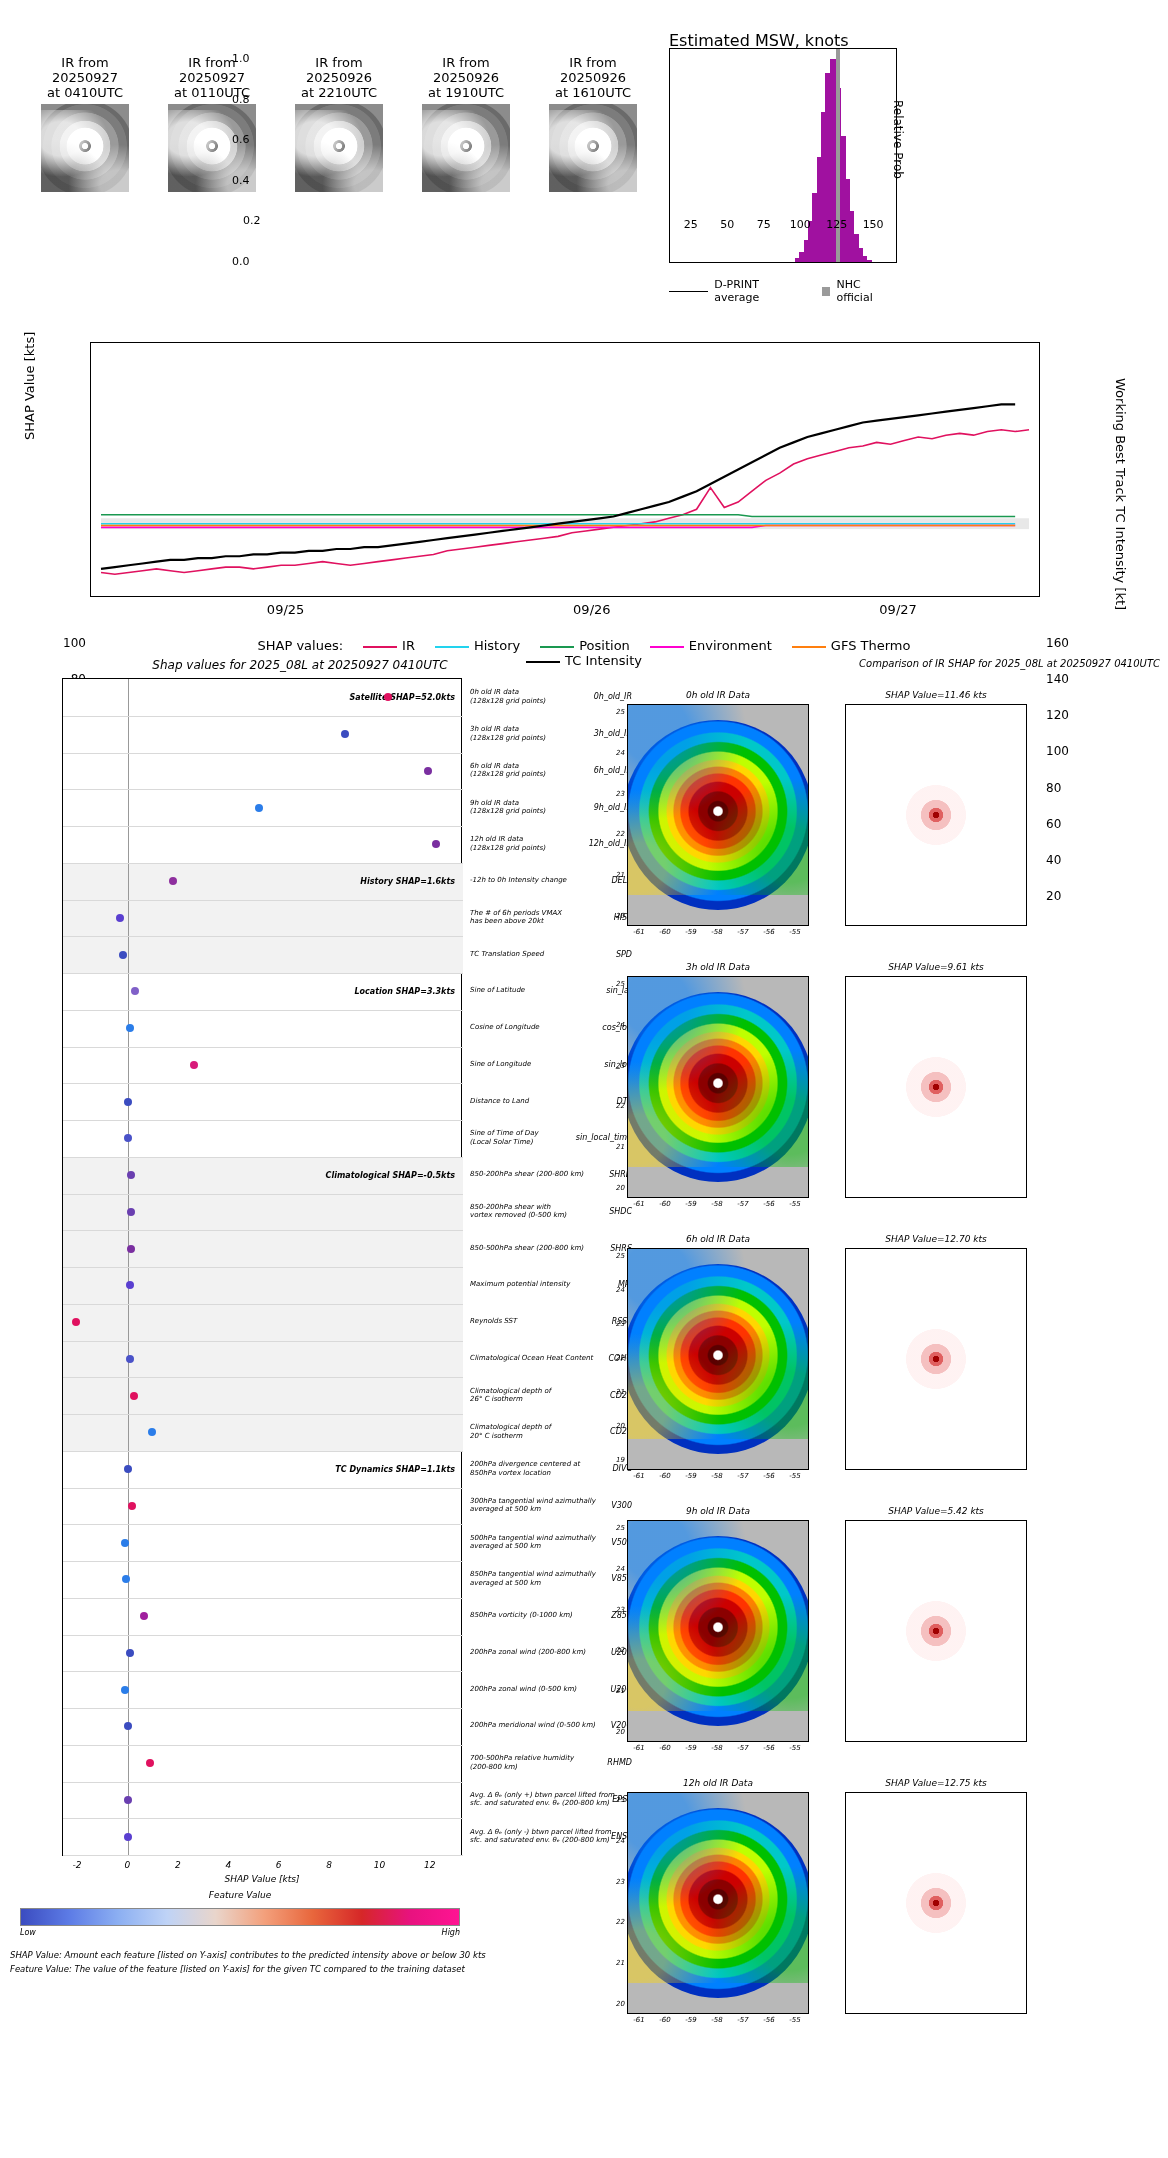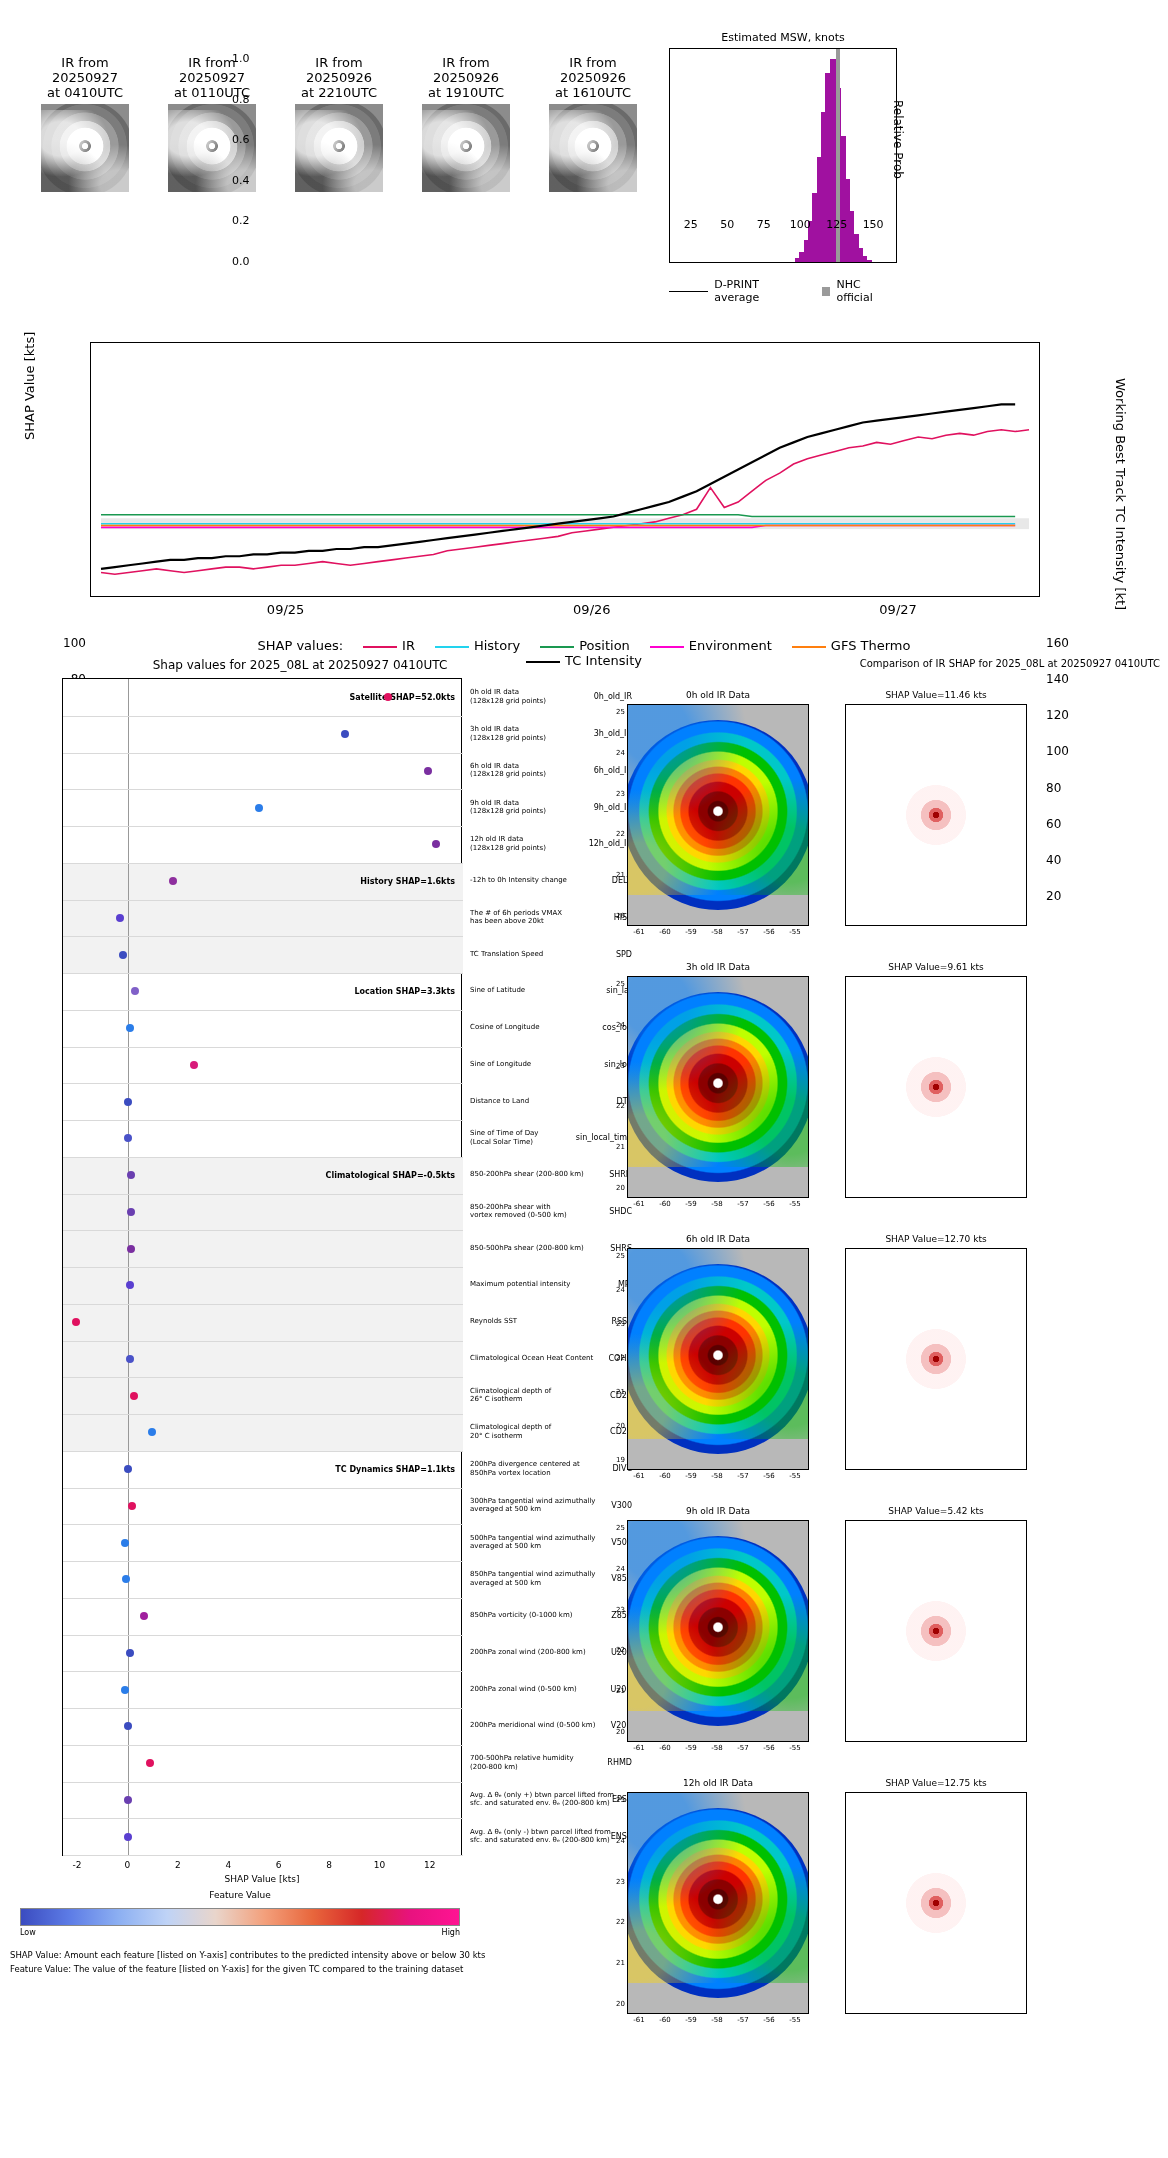--- a/index.html
+++ b/index.html
@@ -29,21 +29,21 @@
   .ir-img .band1 {
      position:absolute; left:-16px; top:6px; width:120px; height:96px;
      background:
        radial-gradient(ellipse at 30% 30%, rgba(255,255,255,.75) 0 18%, rgba(255,255,255,0) 40%),
        radial-gradient(ellipse at 78% 78%, rgba(255,255,255,.55) 0 14%, rgba(255,255,255,0) 38%),
        radial-gradient(ellipse at 20% 80%, rgba(60,60,60,.55) 0 16%, rgba(0,0,0,0) 44%);
   }
 
   
   #hist-box { left:669px; top:48px; width:228px; height:215px; border:1px solid #000; background:#fff; }
-  #hist-title { left:669px; top:31px; width:228px; font-size:11px; text-align:center; }
+  #hist-title { left:669px; top:31px; width:228px; font-size:16px; text-align:left; }
   #hist-ylabel { left:905px; top:100px; font-size:12px; transform:rotate(90deg); transform-origin:left top; white-space:nowrap;}
   .hist-bars { position:absolute; left:0; bottom:0; width:100%; height:100%; }
   .hbar { position:absolute; bottom:0; background:#a011a0; width:7px; }
   .nhc-line { position:absolute; bottom:0; width:4px; background:#9a9a9a;
               background-image:linear-gradient(#9a9a9a 60%, transparent 60%); background-size:4px 8px; }
   .hx-tick { position:absolute; font-size:11px; top:218px; transform:translateX(-50%); }
   .hy-tick { position:absolute; font-size:11px; left:232px; transform:translateY(-50%); }
   .legend-hist { left:669px; top:278px; width:230px; font-size:11px; }
 
   
@@ -54,21 +54,21 @@
   #p2-y2label { left:1128px; top:78px; font-size:13px; transform:rotate(90deg); transform-origin:left top; white-space:nowrap; }
   .p2-ytick { position:absolute; left:56px; font-size:12px; transform:translateY(-50%); width:30px; text-align:right;}
   .p2-y2tick { position:absolute; left:1046px; font-size:12px; transform:translateY(-50%); }
   .p2-xtick { position:absolute; top:302px; font-size:13px; transform:translateX(-50%); }
   #p2-xlabel { left:0; top:320px; width:1168px; text-align:center; font-size:13px; }
   #p2-legend { left:0; top:338px; width:1168px; text-align:center; font-size:13px; }
   .lg-item { display:inline-block; margin:0 10px; white-space:nowrap; }
   .lg-line { display:inline-block; width:34px; height:0; border-top:2.5px solid #000; vertical-align:middle; margin-right:5px; }
 
   
-  #panel3 { left:0; top:650px; width:1036px; height:1508px; }
+  #panel3 { left:0; top:650px; width:1036px; height:1508px;font-style:italic; }
   #p3-title { left:0; top:8px; width:600px; text-align:center; font-size:12px; }
   #shap-plot { left:62px; top:28px; width:400px; height:1178px; border:1px solid #000; background:#fff; }
   .ylab { position:absolute; right:404px; font-size:8px; text-align:right; transform:translateY(-50%); white-space:nowrap; width:62px;}
   .dot { position:absolute; width:8px; height:8px; border-radius:50%; transform:translate(-50%,-50%); }
   .gline { position:absolute; left:0; width:400px; height:1px; background:#d9d9d9; }
   .groupband { position:absolute; left:0; width:400px; background:#f2f2f2; }
   .groupsep { position:absolute; left:0; width:400px; height:1px; background:#000; }
   .grouplabel { position:absolute; font-size:8px; font-weight:bold; right:6px; transform:translateY(-50%); white-space:nowrap;}
   .desc { position:absolute; left:470px; font-size:7px; line-height:8.5px; transform:translateY(-50%); white-space:pre-line; }
   .sx-tick { position:absolute; top:1210px; font-size:9px; transform:translateX(-50%); }
@@ -198,21 +198,21 @@
   </div>
   <div class="abs" id="hist-ylabel">Relative Prob</div>
   <div class="abs" id="hist-ticks">
       <div class="hx-tick" style="left: 690.871px;">25</div>
       <div class="hx-tick" style="left: 727.323px;">50</div>
       <div class="hx-tick" style="left: 763.774px;">75</div>
       <div class="hx-tick" style="left: 800.226px;">100</div>
       <div class="hx-tick" style="left: 836.677px;">125</div>
       <div class="hx-tick" style="left: 873.129px;">150</div>
       <div class="hy-tick" style="top: 261px;">0.0</div>
-      <div class="hy-tick" style="top: 220.429px;">0.2</div>
+      <div class="hy-tick" style="top: 220.429px; margin-left: 11px;">0.2</div>
       <div class="hy-tick" style="top: 179.857px;">0.4</div>
       <div class="hy-tick" style="top: 139.286px;">0.6</div>
       <div class="hy-tick" style="top: 98.7143px;">0.8</div>
       <div class="hy-tick" style="top: 58.1429px;">1.0</div>
     </div>
   <div class="abs legend-hist">
     <div style="display:flex;align-items:center;gap:6px;">
       <span style="display:inline-block;width:40px;height:0;border-top:1.5px solid #000;"></span>
       <span>D-PRINT average</span>
       <span style="display:inline-block;width:9px;height:9px;background:#9a9a9a;margin-left:10px;"></span>

